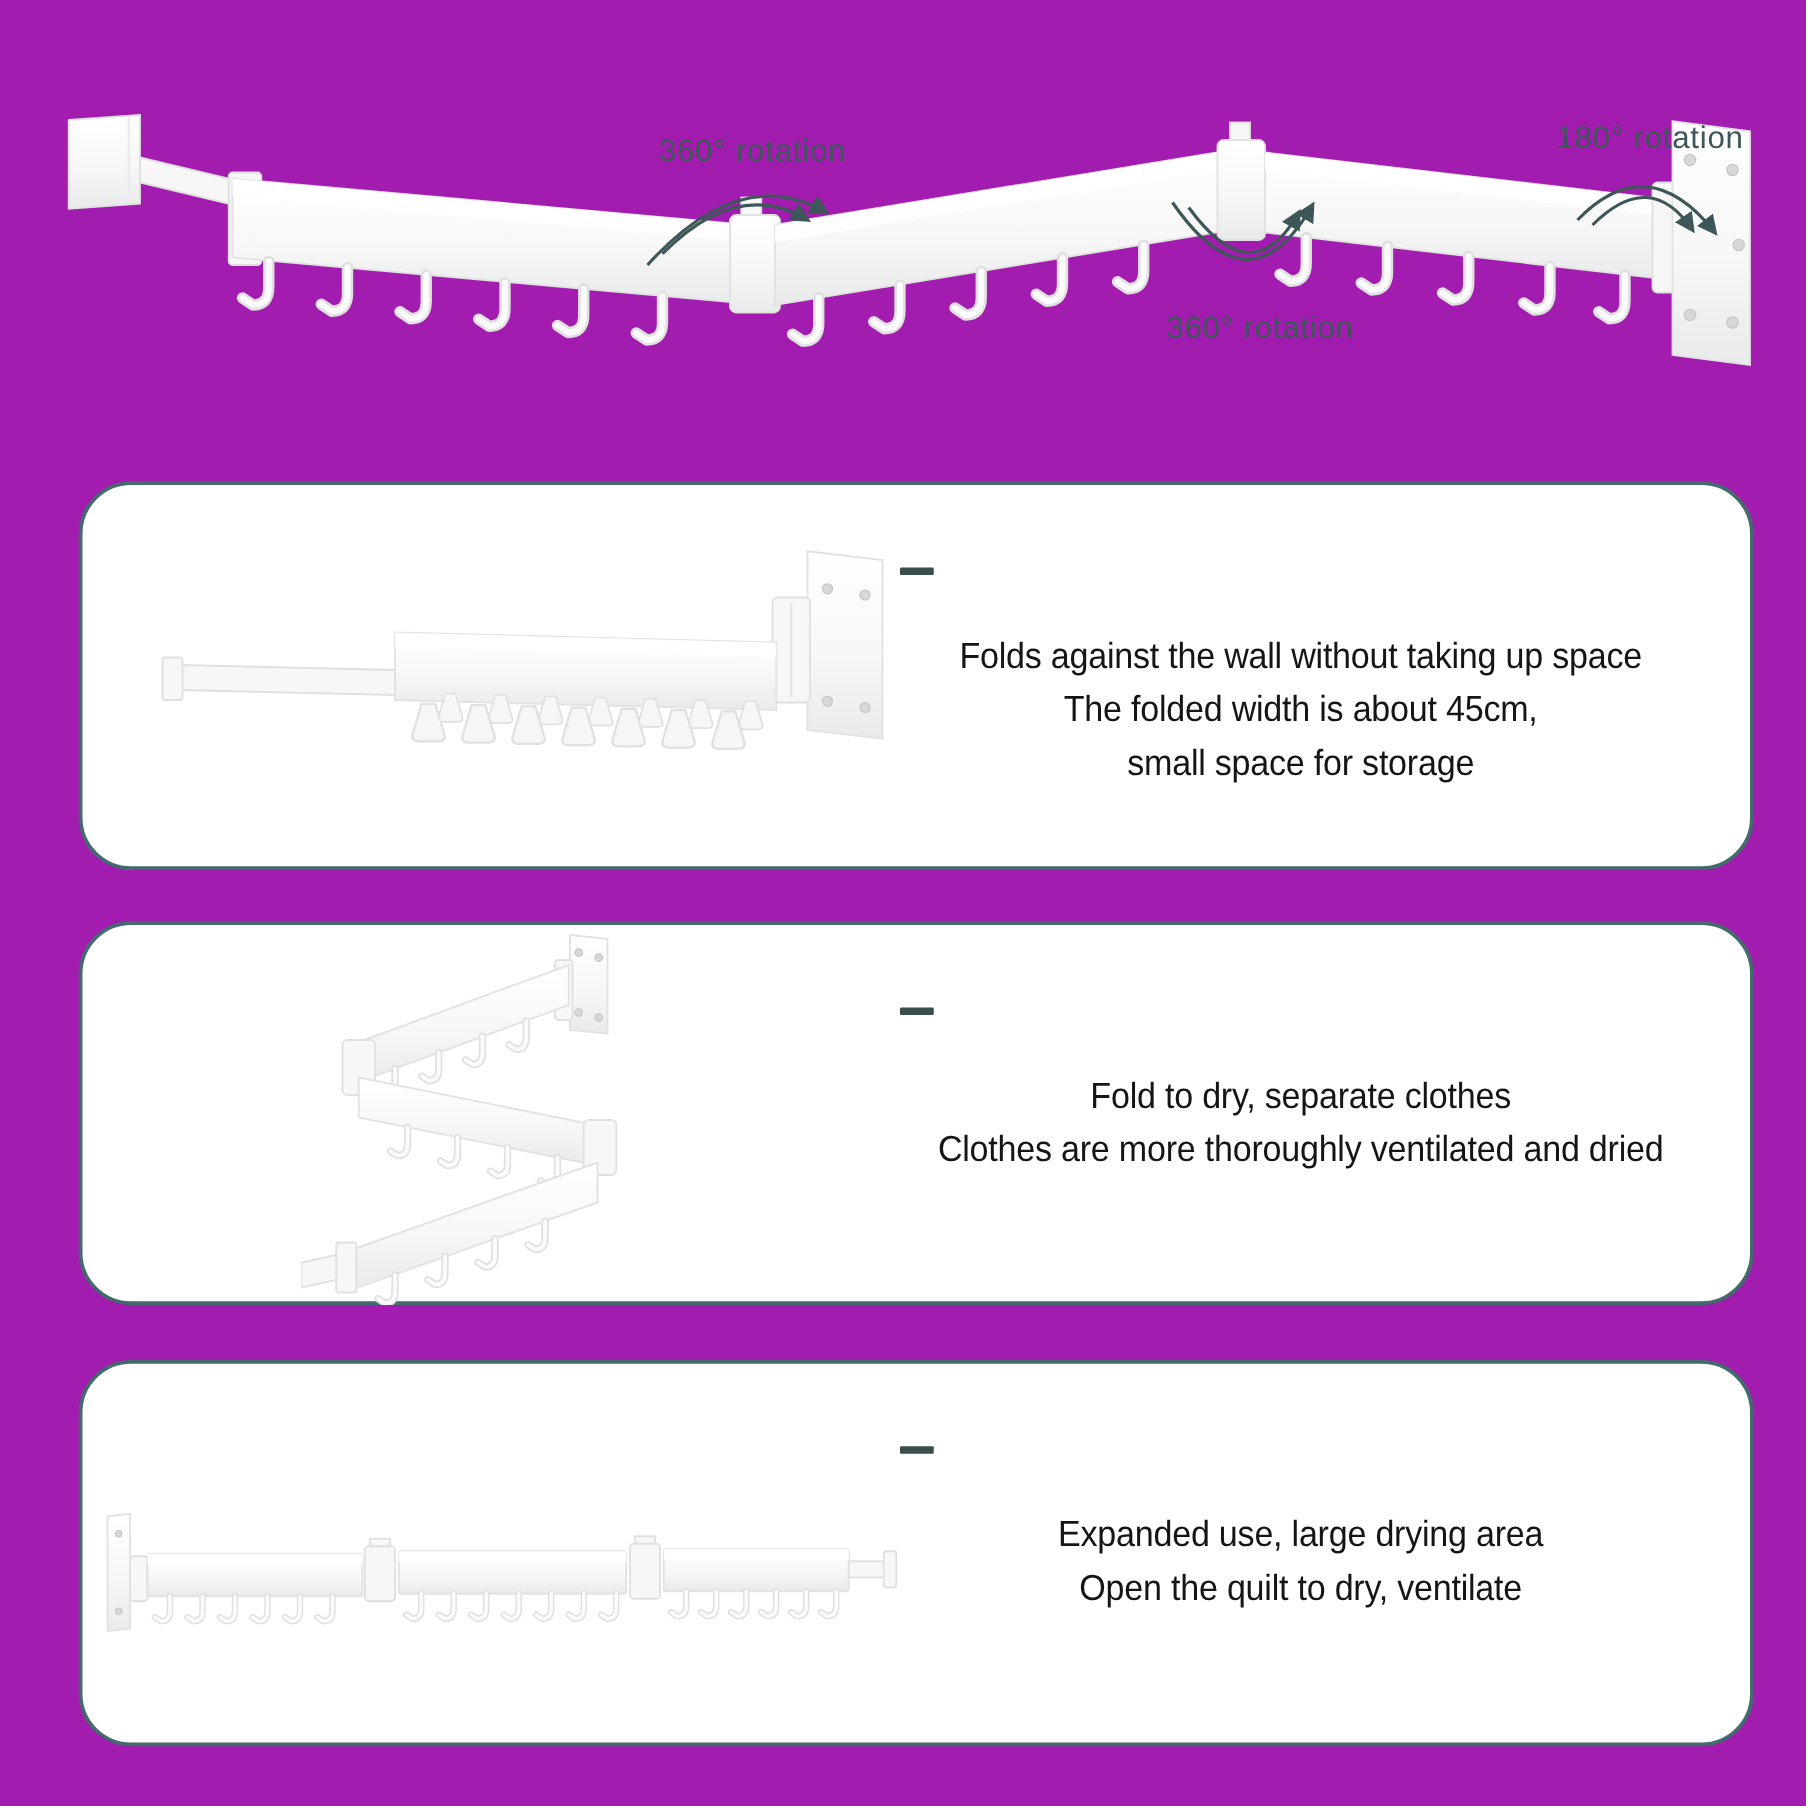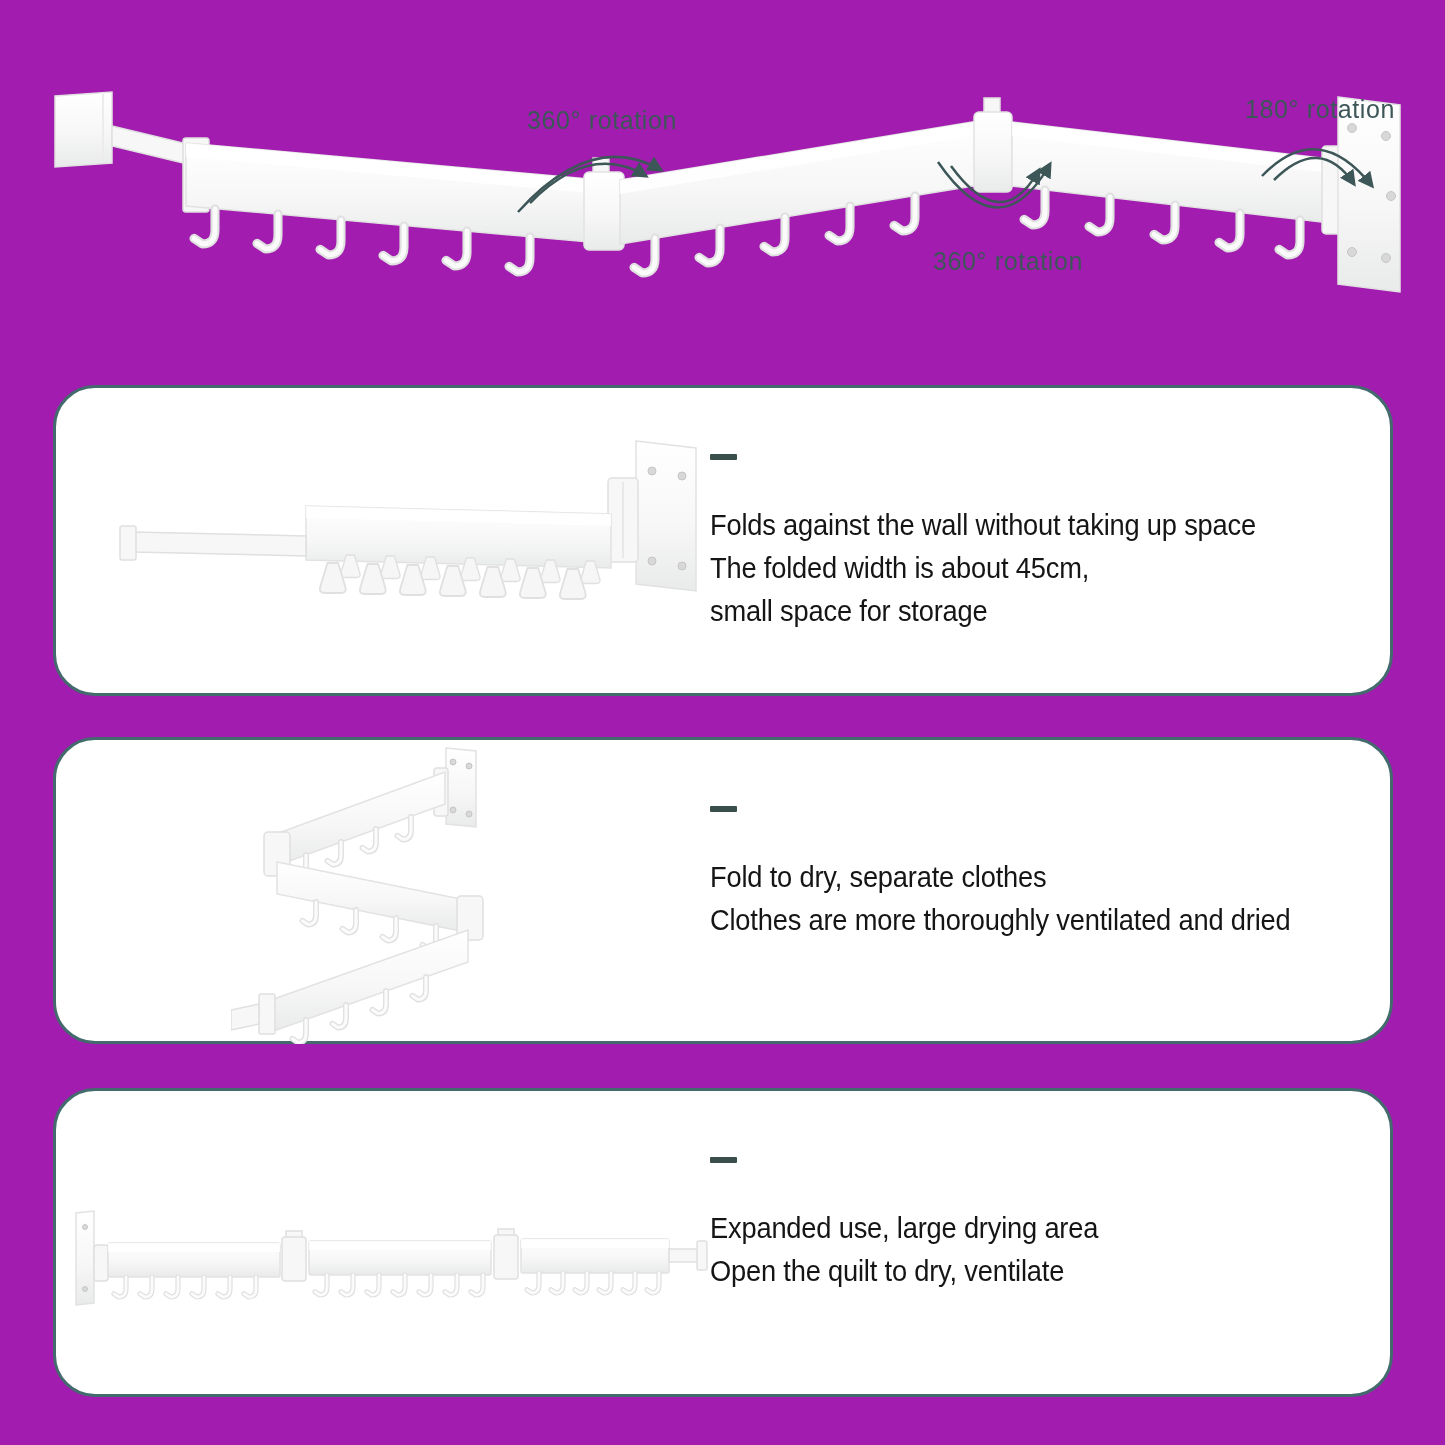--- a/index.html
+++ b/index.html
@@ -6,22 +6,22 @@
   .page {
     position:relative; width:1445px; height:1445px;
     background:#a21caf; overflow:hidden;
     font-family:"Liberation Sans", sans-serif;
     padding-left:38px;
   }
   .hero { position:absolute; left:0; top:0; width:1445px; height:385px; }
   .hero svg { display:block; }
 
   .panel {
-    position:absolute; left:53px; width:1340px; box-sizing:border-box;
-    background:#ffffff; border:3px solid #436b6d; border-radius:42px;
+    position:absolute; left:63px; width:1340px; box-sizing:border-box;
+    background:#ffffff; border:3px solid #436b6d; border-radius:42px;text-align:center;
   }
   .panel-folded   { top:385px;  height:311px; }
   .panel-zfold    { top:737px;  height:307px; }
   .panel-expanded { top:1088px; height:309px; }
 
   .panel-illustration { position:absolute; }
   .panel-text { position:absolute; left:654px; top:66px; width:682px; }
   .dash { display:block; width:27px; height:6px; background:#3a4f4c; border-radius:1px; }
   .lines {
     margin-top:44px; font-size:29px; line-height:43px; color:#151515;

